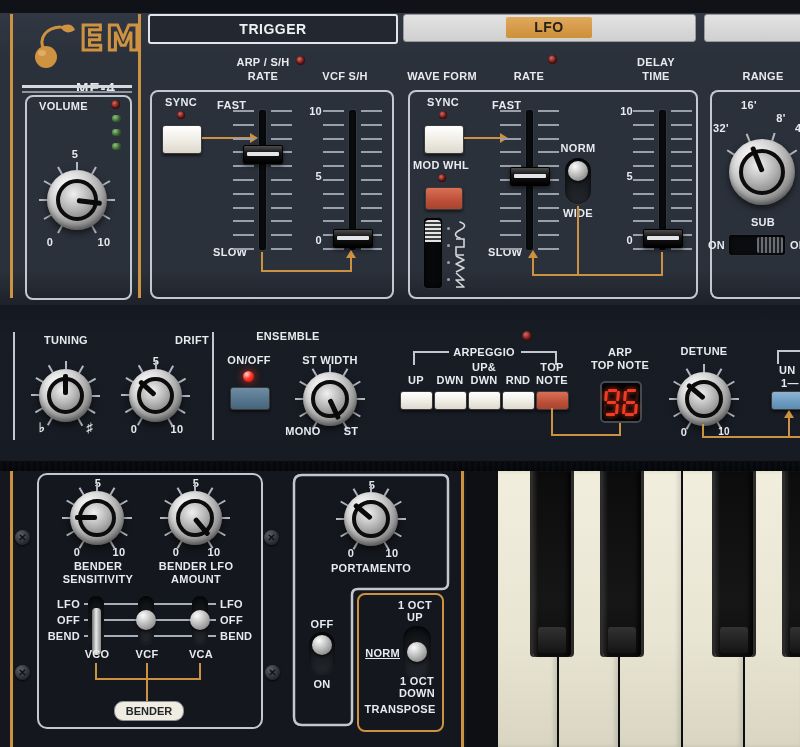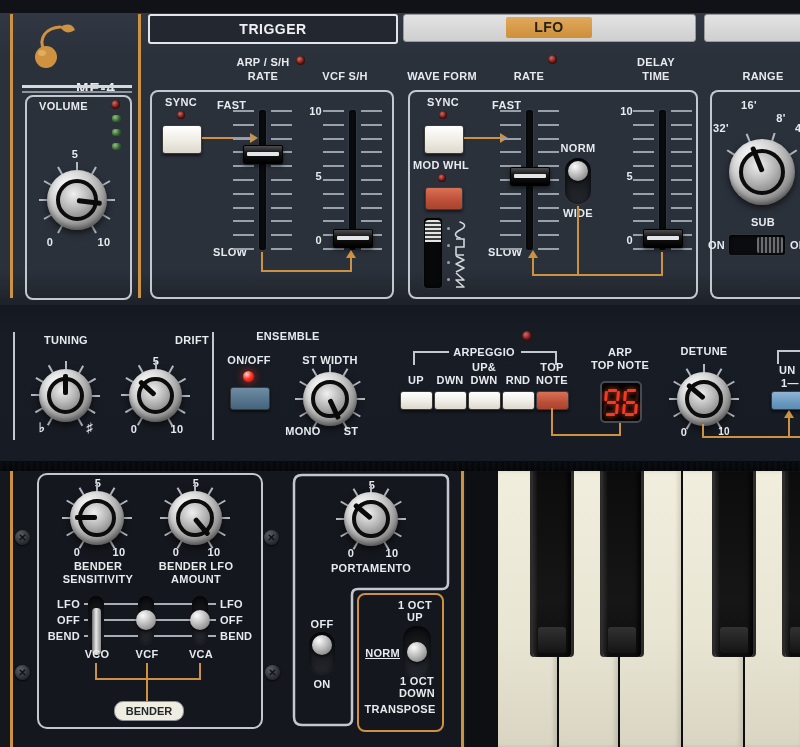--- a/index.html
+++ b/index.html
@@ -116,20 +116,21 @@
   <div class="oline-v" style="left:138px;top:14px;height:284px;"></div>
   <div class="oline-v" style="left:10px;top:471px;height:276px;"></div>
   <div class="oline-v" style="left:461px;top:471px;height:276px;"></div>
 
   <svg class="abs" style="left:30px;top:20px;" width="46" height="50" viewBox="0 0 46 50">
     <path d="M14,30 C8,18 16,8 30,7" stroke="#cf9240" stroke-width="3" fill="none" stroke-linecap="round"></path>
     <path d="M30,7 q11,-6 15,3 q-9,6 -15,-3" fill="#cf9240"></path>
     <circle cx="16" cy="37" r="11" fill="#cf9240"></circle>
     <ellipse cx="12" cy="33" rx="4" ry="3" fill="#e8c17c" opacity=".6"></ellipse>
   </svg>
+  <div class="logo-em" style="left:80px;top:18px;">EM</div>
   <div class="lbl rt" style="left:60px;top:82px;width:72px;font-size:15px;letter-spacing:1px;text-align:center;">ME-4</div>
   <div class="abs" style="left:22px;top:85px;width:110px;height:3px;background:#d5d8dc;"></div>
   <div class="abs" style="left:22px;top:91px;width:110px;height:2px;background:#8f959d;"></div>
 
   <div class="box" style="left:25px;top:95px;width:103px;height:201px;"></div>
   <div class="lbl" style="left:39px;top:100px;">VOLUME</div>
   <div class="led led-dim" style="left:111px;top:100px;width:9px;height:9px;"></div>
   <div class="led led-grn" style="left:112px;top:115px;width:9px;height:7px;"></div>
   <div class="led led-grn" style="left:112px;top:129px;width:9px;height:7px;"></div>
   <div class="led led-grn" style="left:112px;top:143px;width:9px;height:7px;"></div>

